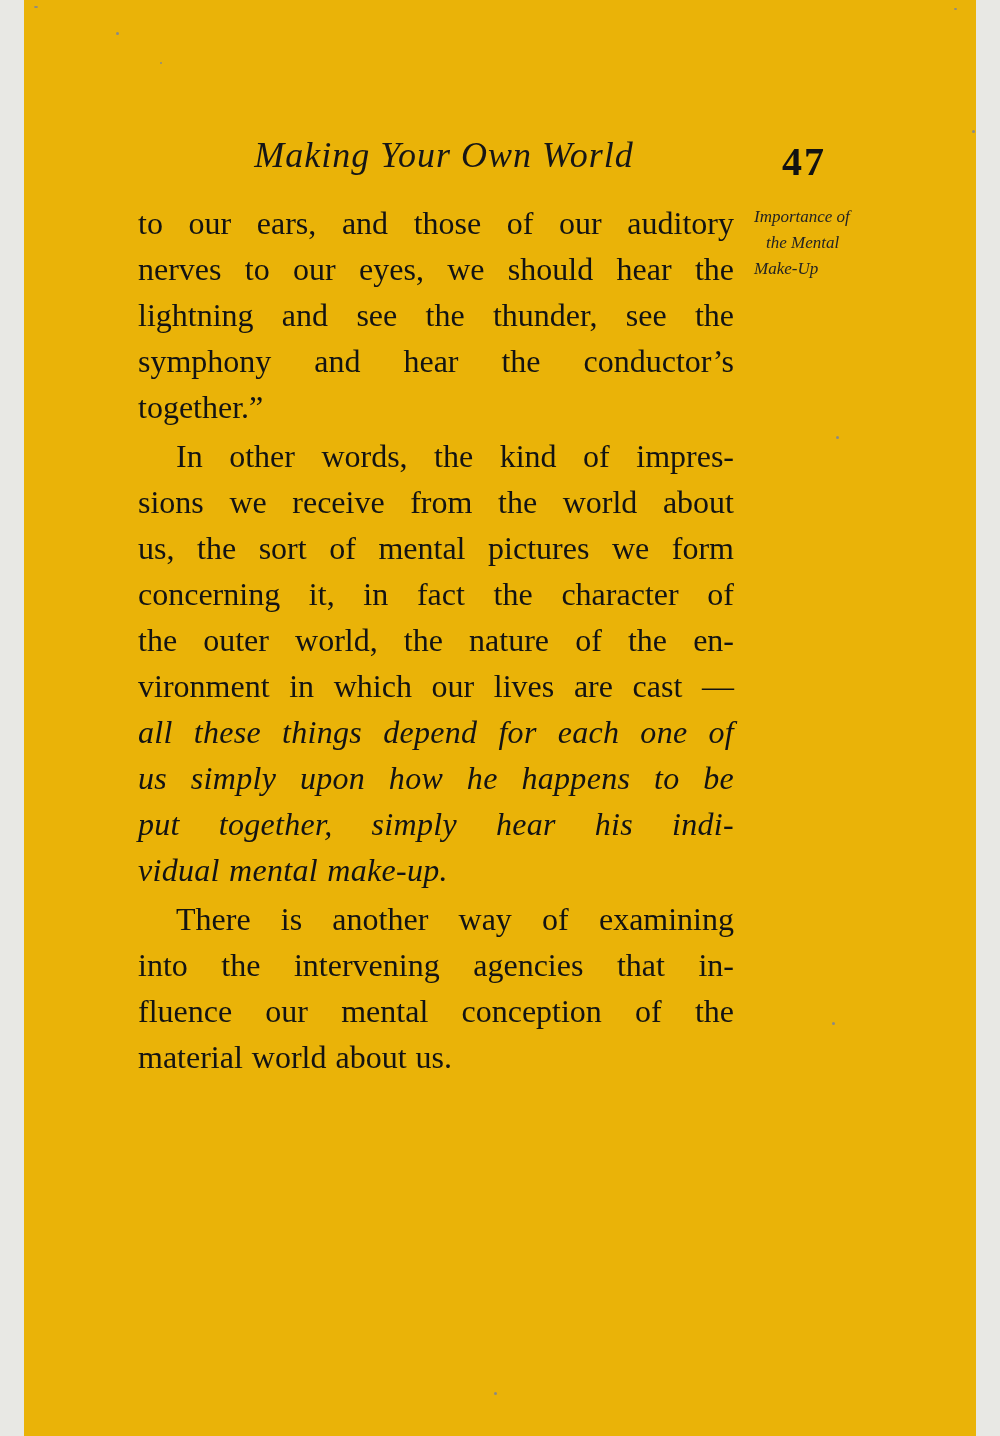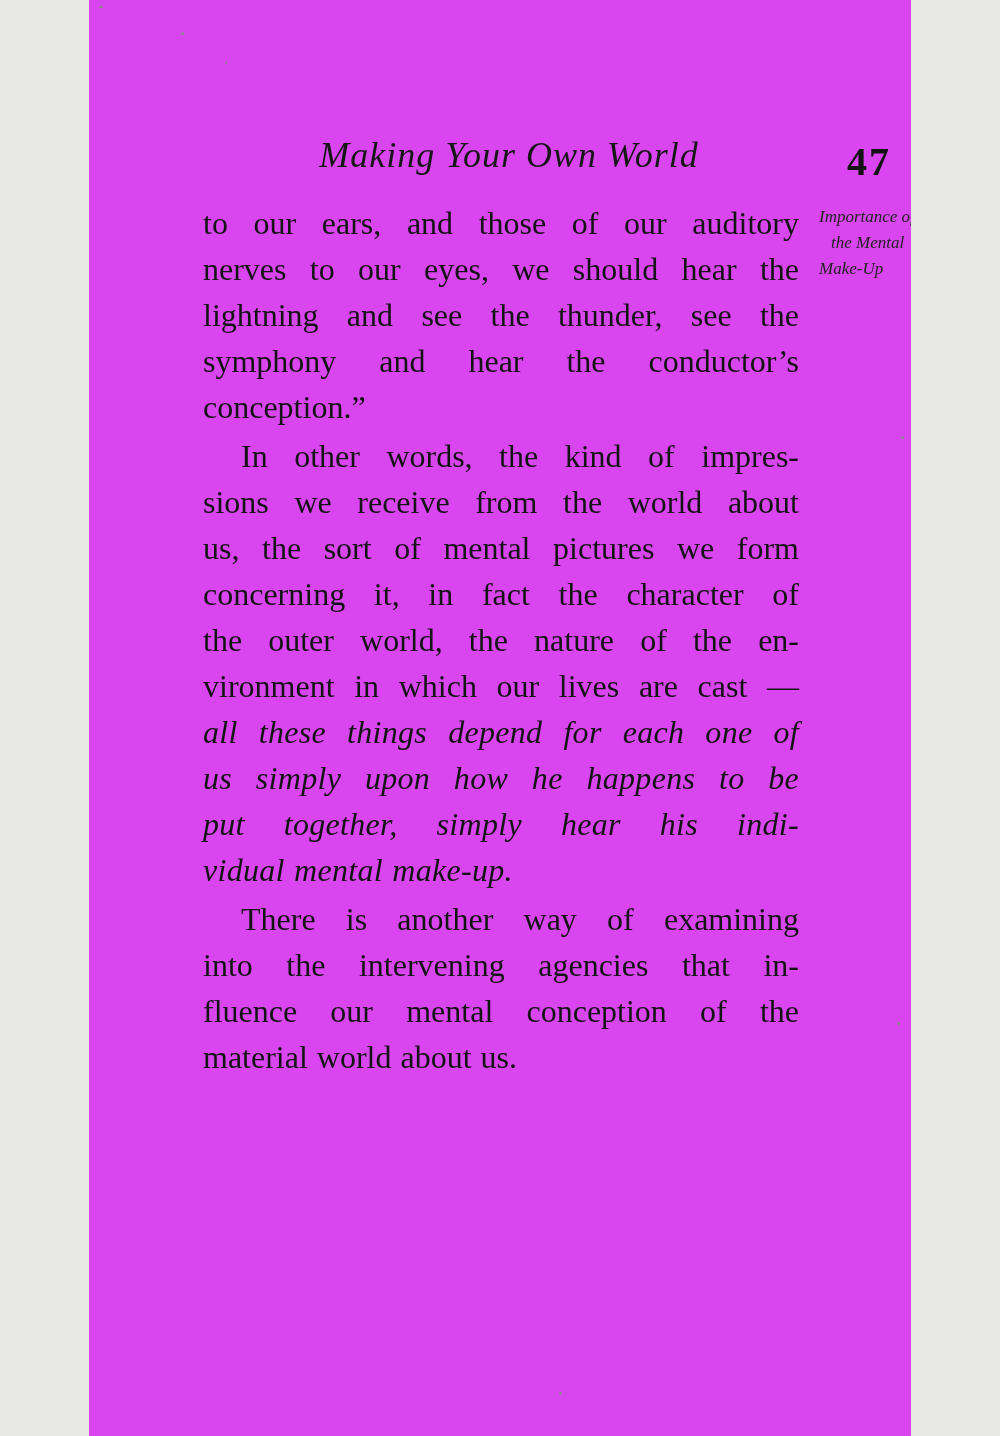--- a/index.html
+++ b/index.html
@@ -2,24 +2,24 @@
 <html><head>
 <meta charset="utf-8">
 <style>
   html, body {
     margin: 0;
     padding: 0;
     background: #e8e8e4;
   }
   .page {
     position: relative;
-    width: 822px;
+    width: 952px;
     height: 1436px;
     margin: 0 auto;
-    background: #d946ef;
+    background: #eab308;
     color: #141414;
     font-family: "Liberation Serif", serif;
     overflow: hidden;
   }
   .running-head {
     position: absolute;
     top: 134px;
     left: 122px;
     width: 596px;
     text-align: center;
@@ -98,21 +98,21 @@
     <div class="mn-line1">Importance of</div>
     <div class="mn-line2">the Mental</div>
     <div class="mn-line3">Make-Up</div>
   </div>
 
   <div class="body-column">
     <div class="line">to our ears, and those of our auditory</div>
     <div class="line">nerves to our eyes, we should hear the</div>
     <div class="line">lightning and see the thunder, see the</div>
     <div class="line">symphony and hear the conductor’s</div>
-    <div class="line para-end">conception.”</div>
+    <div class="line para-end">together.”</div>
     <div class="line indent">In other words, the kind of impres-</div>
     <div class="line">sions we receive from the world about</div>
     <div class="line">us, the sort of mental pictures we form</div>
     <div class="line">concerning it, in fact the character of</div>
     <div class="line">the outer world, the nature of the en-</div>
     <div class="line">vironment in which our lives are cast —</div>
     <div class="line italic">all these things depend for each one of</div>
     <div class="line italic">us simply upon how he happens to be</div>
     <div class="line italic">put together, simply hear his indi-</div>
     <div class="line italic para-end">vidual mental make-up.</div>

